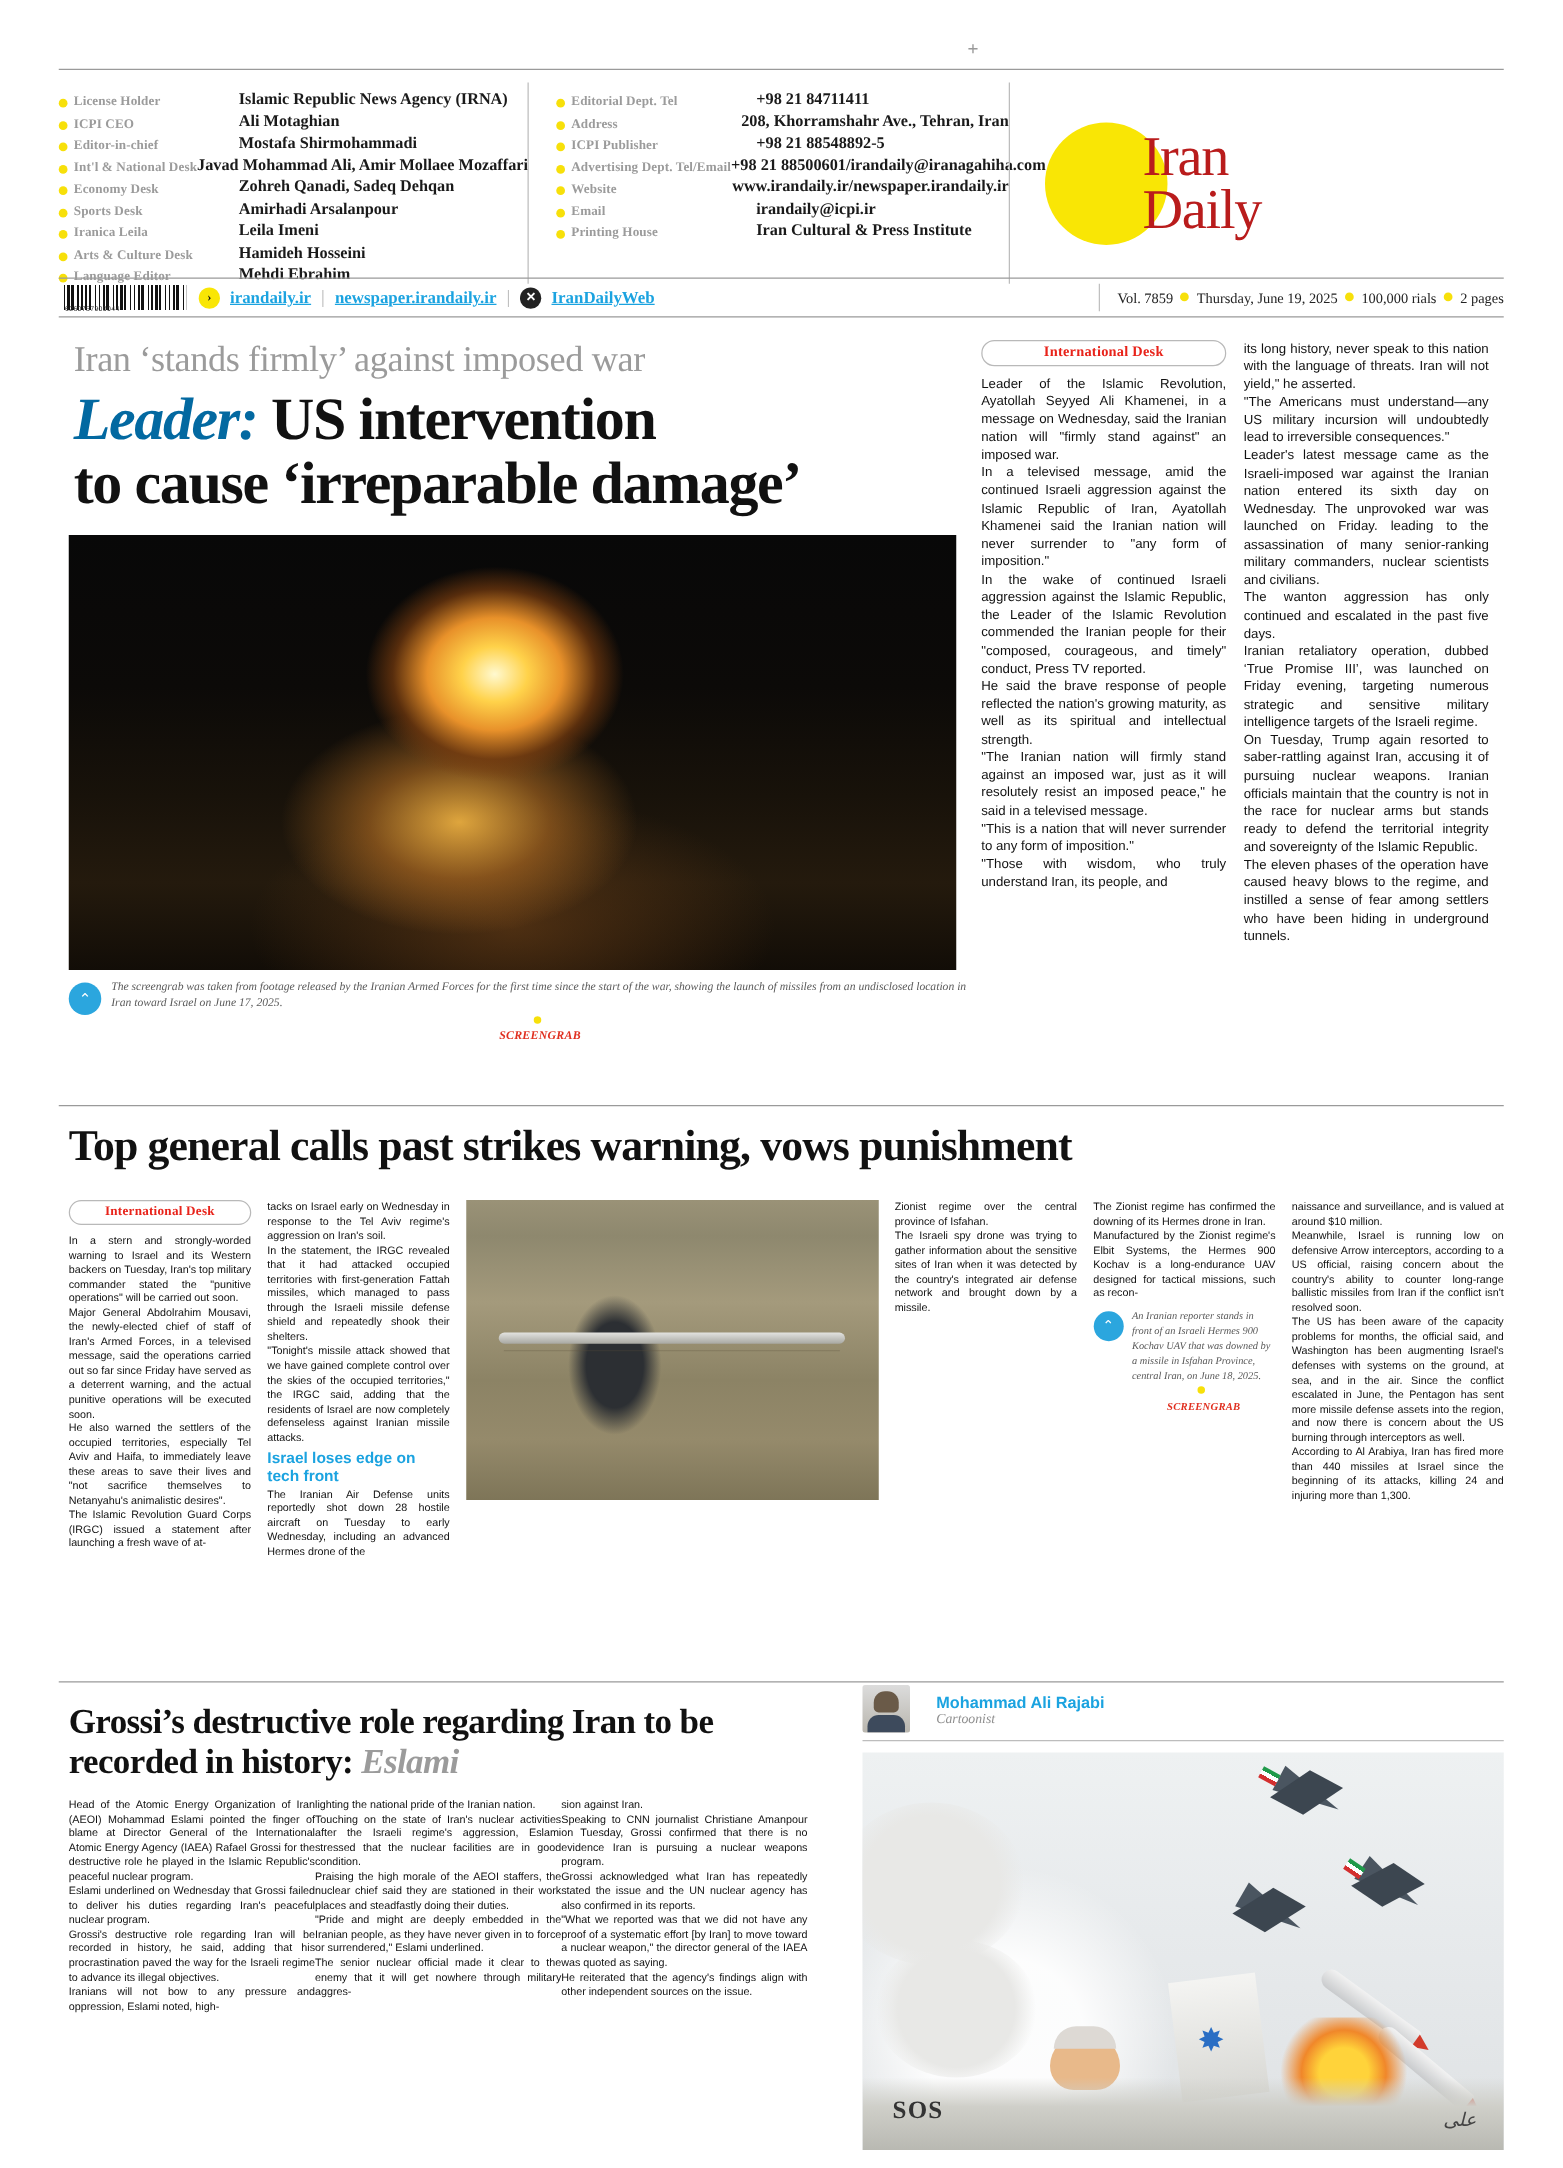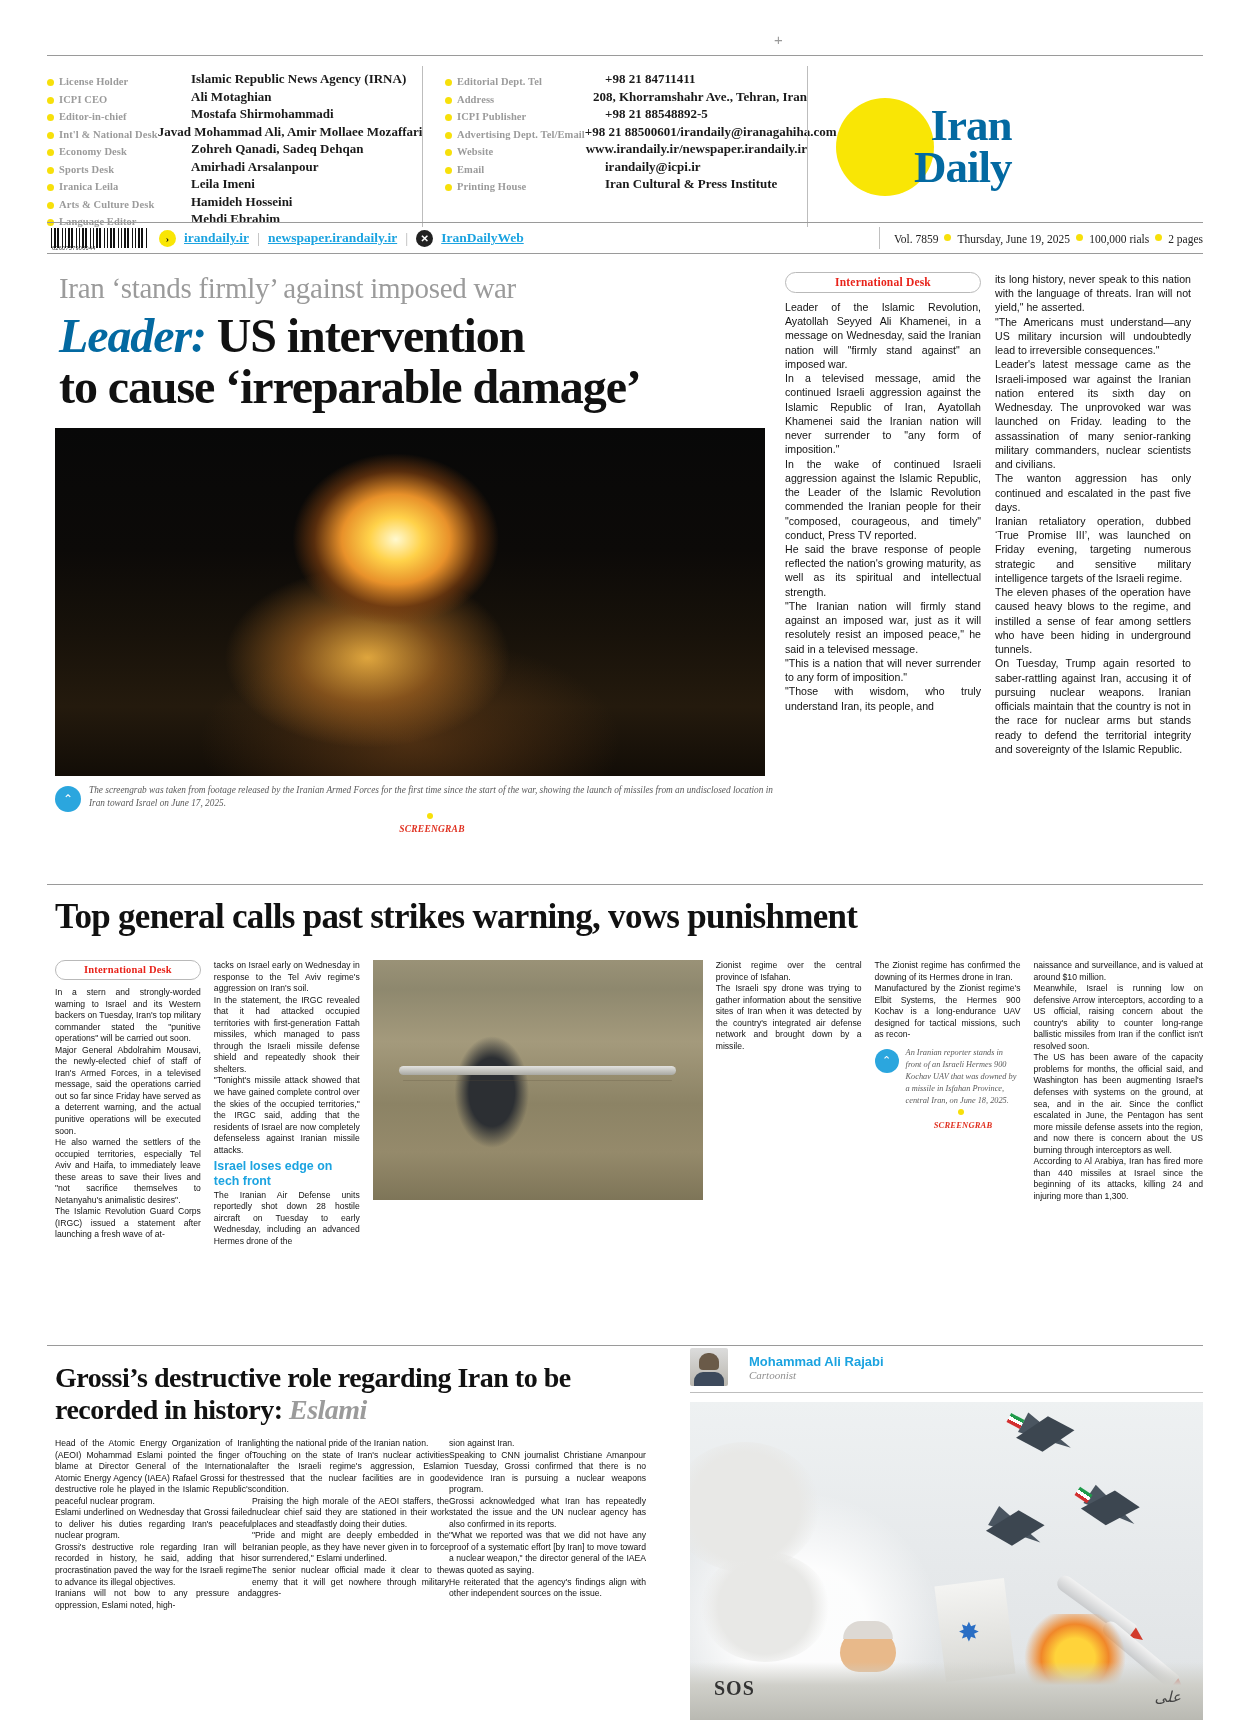--- a/index.html
+++ b/index.html
@@ -70,27 +70,26 @@
     padding-left: 28px;
     position: relative;
   }
   .logo-dot {
     width: 98px; height: 98px; border-radius: 50%;
     background: #f9e605; flex: none;
     margin-right: 4px;
   }
   .logo-text {
     font-family: "Liberation Serif", serif;
-    font-weight: bold;
+    font-weight: normal;
     font-size: 45px;
     line-height: .92;
     letter-spacing: -1px;
-    color: #0369a1;
+    color: #b91c1c;
     margin-left: -24px;
-    text-align: right;
   }
 
   
   .infobar {
     position: absolute;
     left: 47px; top: 222px; width: 1156px;
     border-top: 1.2px solid #9a9a9a;
     border-bottom: 1.2px solid #9a9a9a;
     height: 32px;
     display: flex; align-items: center;
@@ -503,22 +502,22 @@
             <p>"Those with wisdom, who truly understand Iran, its people, and</p>
           </div>
       </div>
       <div class="lc">
         <div class="body-txt">
             <p>its long history, never speak to this nation with the language of threats. Iran will not yield," he asserted.</p>
             <p>"The Americans must understand—any US military incursion will undoubtedly lead to irreversible consequences."</p>
             <p>Leader's latest message came as the Israeli-imposed war against the Iranian nation entered its sixth day on Wednesday. The unprovoked war was launched on Friday. leading to the assassination of many senior-ranking military commanders, nuclear scientists and civilians.</p>
             <p>The wanton aggression has only continued and escalated in the past five days.</p>
             <p>Iranian retaliatory operation, dubbed ‘True Promise III’, was launched on Friday evening, targeting numerous strategic and sensitive military intelligence targets of the Israeli regime.</p>
+            <p>On Tuesday, Trump again resorted to saber-rattling against Iran, accusing it of pursuing nuclear weapons. Iranian officials maintain that the country is not in the race for nuclear arms but stands ready to defend the territorial integrity and sovereignty of the Islamic Republic.</p>
             <p>The eleven phases of the operation have caused heavy blows to the regime, and instilled a sense of fear among settlers who have been hiding in underground tunnels.</p>
-            <p>On Tuesday, Trump again resorted to saber-rattling against Iran, accusing it of pursuing nuclear weapons. Iranian officials maintain that the country is not in the race for nuclear arms but stands ready to defend the territorial integrity and sovereignty of the Islamic Republic.</p>
           </div>
       </div>
     </div>
   </div>
 
   <div class="rule" style="top:884px;"></div>
 
   <div class="s2-head">Top general calls past strikes warning, vows punishment</div>
 
   <div class="s2-wrap">

